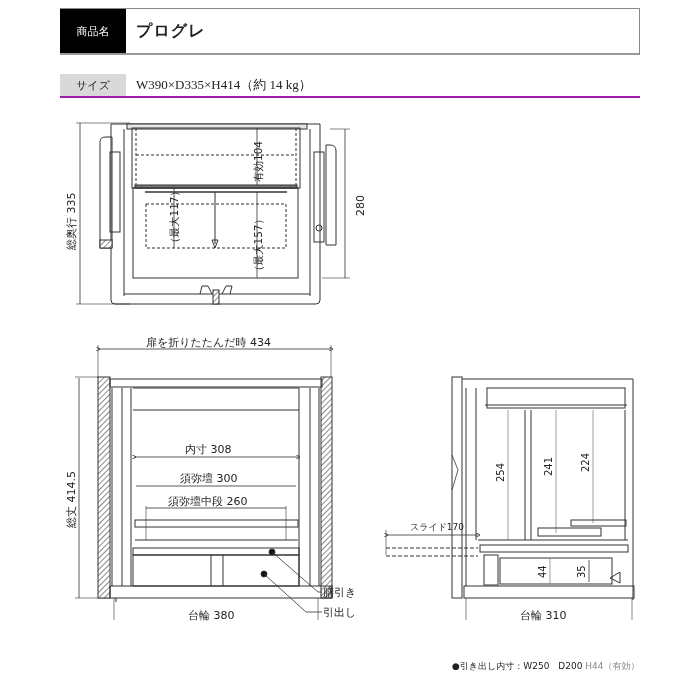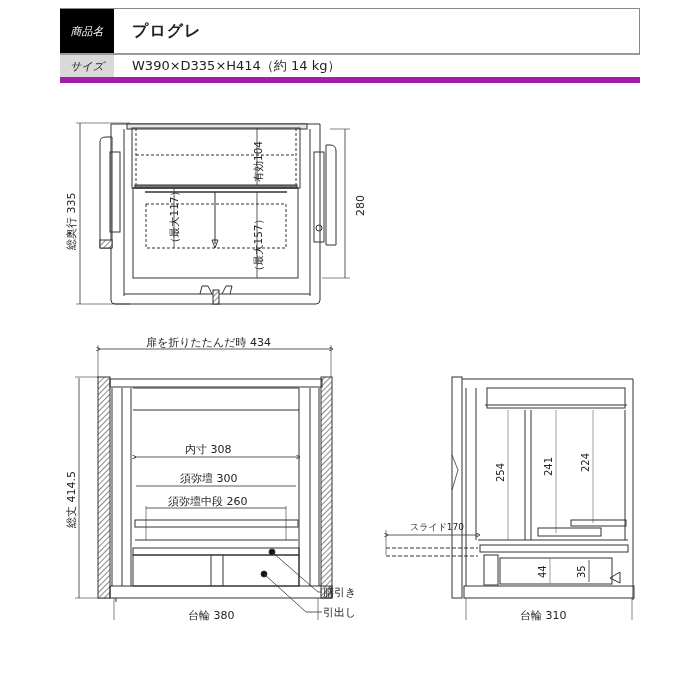--- a/index.html
+++ b/index.html
@@ -1,24 +1,24 @@
 <!DOCTYPE html>
 <html><head>
 <meta charset="utf-8">
 <style>
   html, body { margin:0; padding:0; background:#ffffff; }
   body { width:700px; height:700px; position:relative; overflow:hidden; font-family:"DejaVu Sans", sans-serif; color:#222; }
   .spec-table { position:absolute; left:60px; top:8px; width:580px; }
   .row { display:flex; align-items:stretch; }
-  .row .th { width:54px; display:flex; align-items:center; justify-content:center; font-size:11px;font-style:italic; }
-  .row .td { flex:1; display:flex; align-items:center; padding-left:18px; }
+  .row .th { width:66px; display:flex; align-items:center; justify-content:center; font-size:11px; }
+  .row .td { flex:1; display:flex; align-items:center; padding-left:10px;font-family:Liberation Serif, serif; }
   .row-name { height:44px; border-top:1px solid #888; border-right:1px solid #888; border-bottom:2px solid #999; }
   .row-name .th { background:#000; color:#fff; }
   .row-name .td { font-size:16px; font-weight:bold; letter-spacing:1px; }
-  .row-size { height:22px; border-bottom:6px solid #a21caf; }
+  .row-size { height:22px; border-bottom:2px solid #a21caf;margin-top:19px; }
   .row-size .th, .row-inner .th { background:#d9d9d9; }
   .row-size .td { font-size:13px; }
   .row-inner { height:20px; }
   .row-inner .td { font-size:9px; }
   svg { position:absolute; left:0; top:0; }
   .lbl { font-family:"DejaVu Sans", sans-serif; fill:#222; }
   .notes { position:absolute; left:452px; top:655px; font-size:9px; line-height:22px; }
   .notes .dim { color:#888; }
 </style>
 </head>
@@ -170,13 +170,17 @@
   <text class="lbl" x="410" y="530" font-size="9">スライド170</text>
   <text class="lbl" transform="translate(504,482) rotate(-90)" font-size="10" fill="#555">254</text>
   <text class="lbl" transform="translate(552,476) rotate(-90)" font-size="10" fill="#555">241</text>
   <text class="lbl" transform="translate(589,472) rotate(-90)" font-size="10" fill="#555">224</text>
   <text class="lbl" transform="translate(546,578) rotate(-90)" font-size="10" fill="#555">44</text>
   <text class="lbl" transform="translate(585,578) rotate(-90)" font-size="10">35</text>
   <text class="lbl" x="520" y="619" font-size="11">台輪 310</text>
 </svg>
 
 <div class="notes">
+  <div>
+    <span>●引き出し内寸：W250　D200</span>
+    <span class="dim">H44（有効）</span>
+  </div>
 </div>
 
 </body></html>

